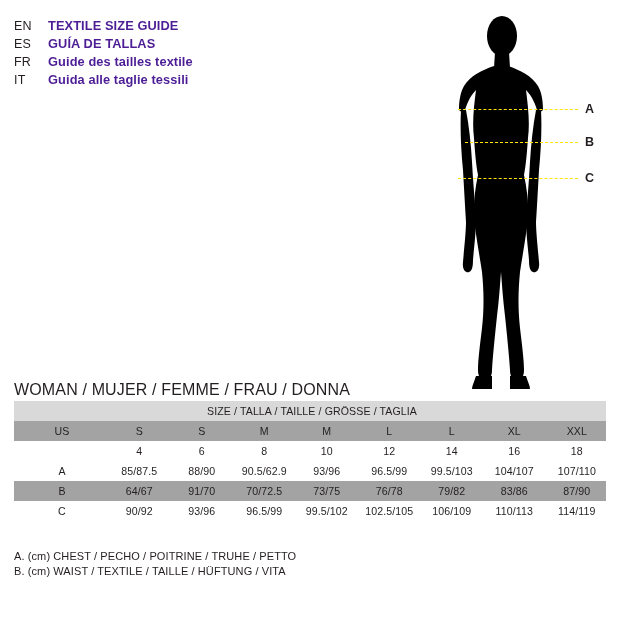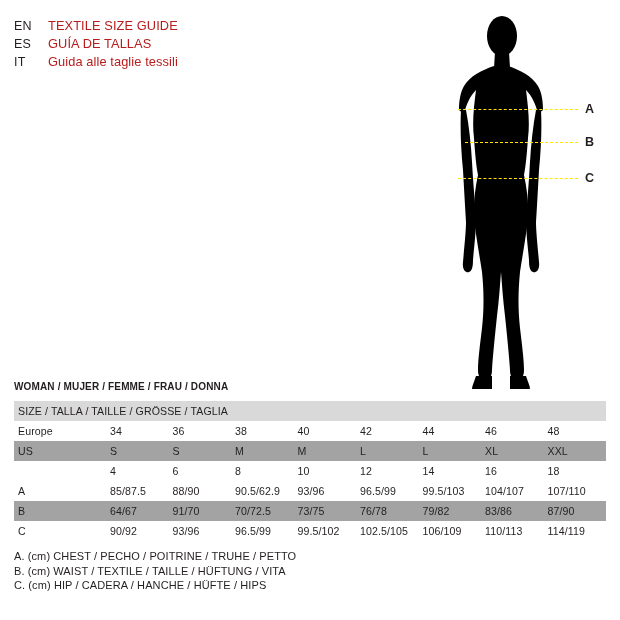--- a/index.html
+++ b/index.html
@@ -36,23 +36,23 @@
   }
   .title-lang {
     width: 34px;
     flex: 0 0 34px;
     font-size: 12.5px;
     letter-spacing: 0.2px;
     color: #231f20;
   }
   .title-text {
     font-size: 12.8px;
-    font-weight: normal;
+    font-weight: bold;
     letter-spacing: 0.1px;
-    color: #b91c1c;
+    color: #4c1d95;
     white-space: nowrap;
   }
 
   
   .figure {
     position: absolute;
     top: 10px;
     left: 430px;
     width: 180px;
     height: 385px;
@@ -70,39 +70,40 @@
     font-size: 12.5px;
     font-weight: bold;
     color: #231f20;
   }
 
   
   .woman-caption {
     position: absolute;
     left: 14px;
     top: 381px;
-    font-size: 10px;
-    font-weight: bold;
+    font-size: 16px;
+    font-weight: normal;
     letter-spacing: 0.15px;
     color: #231f20;
   }
 
   
   .table-wrap {
     position: absolute;
     left: 14px;
     top: 401px;
     width: 592px;
   }
   table.size-table {
     border-collapse: collapse;
     width: 592px;
     table-layout: fixed;
     font-size: 10.6px;
     color: #231f20;
+    text-align: center;
   }
   table.size-table td {
     padding: 2px 0 2px 4px;
     vertical-align: middle;
     height: 16px;
     white-space: nowrap;
     letter-spacing: 0.1px;
   }
   tr.row-head td {
     background: #d9d9d9;
@@ -135,20 +136,24 @@
 <div class="page">
 
   <div class="titles">
     <div class="title-row">
       <span class="title-lang">EN</span>
       <span class="title-text">TEXTILE SIZE GUIDE</span>
     </div>
     <div class="title-row">
       <span class="title-lang">ES</span>
       <span class="title-text">GUÍA DE TALLAS</span>
+    </div>
+    <div class="title-row">
+      <span class="title-lang">FR</span>
+      <span class="title-text">Guide des tailles textile</span>
     </div>
     <div class="title-row">
       <span class="title-lang">IT</span>
       <span class="title-text">Guida alle taglie tessili</span>
     </div>
   </div>
 
   <div class="figure">
     <svg width="180" height="385" viewBox="0 0 180 385">
       <g fill="#000000">
@@ -238,31 +243,20 @@
         <col class="c-val">
           <col class="c-val">
           <col class="c-val">
           <col class="c-val">
       </colgroup>
       <tbody>
         <tr class="row-head">
           <td colspan="9">SIZE / TALLA / TAILLE / GRÖSSE / TAGLIA</td>
         </tr>
 
-        <tr class="row-plain">
-          <td>Europe</td>
-          <td>34</td>
-          <td>36</td>
-          <td>38</td>
-          <td>40</td>
-          <td>42</td>
-          <td>44</td>
-          <td>46</td>
-          <td>48</td>
-        </tr>
 
         <tr class="row-shaded">
           <td>US</td>
           <td>S</td>
           <td>S</td>
           <td>M</td>
           <td>M</td>
           <td>L</td>
           <td>L</td>
           <td>XL</td>
@@ -317,16 +311,15 @@
           <td>110/113</td>
           <td>114/119</td>
         </tr>
       </tbody>
     </table>
   </div>
 
   <div class="legend">
     <div>A. (cm) CHEST / PECHO / POITRINE / TRUHE / PETTO</div>
     <div>B. (cm) WAIST / TEXTILE / TAILLE / HÜFTUNG / VITA</div>
-    <div>C. (cm) HIP / CADERA / HANCHE / HÜFTE / HIPS</div>
   </div>
 
 </div>
 
 </body></html>

